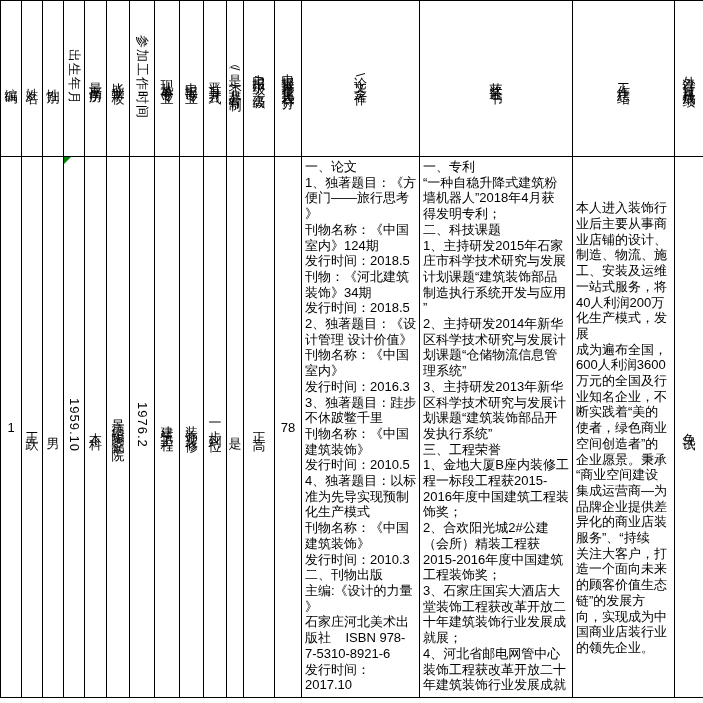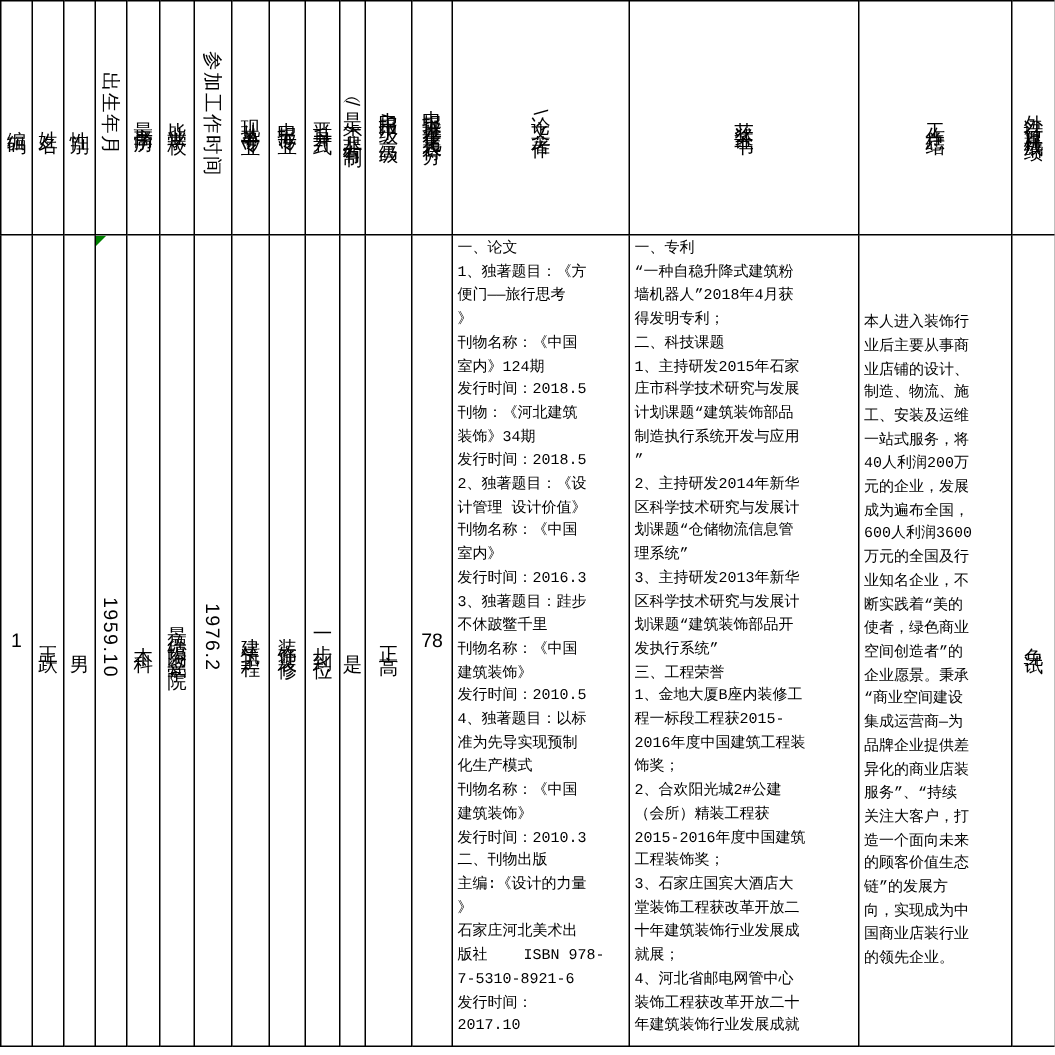--- a/index.html
+++ b/index.html
@@ -39,29 +39,28 @@
   .vh { letter-spacing: 3px; }           
   .side { text-orientation: sideways; letter-spacing: 1px; } 
 
   .hz { font-size: 13px; }               
 
   td.top { vertical-align: top; text-align: left; }
   td.mid { vertical-align: middle; text-align: left; }
   td.rel { position: relative; }
 
   .block {
-    font-size: 10px;
+    font-size: 13px;
     line-height: 15.7px;
     white-space: pre-wrap;
     word-break: break-all;
     text-align: left;
     padding: 2px 2px 0 3px;
     max-height: 539px;
     overflow: hidden;
-    font-family: Liberation Mono, monospace;
   }
   .tri {
     position: absolute;
     top: 0; left: 0;
     width: 7px; height: 7px;
     clip-path: polygon(0 0, 100% 0, 0 100%);
   }
 </style>
 </head>
 <body>
@@ -196,21 +195,21 @@
 年建筑装饰行业发展成就</div>
         </td>
       <td class="mid">
           <div class="block">本人进入装饰行
 业后主要从事商
 业店铺的设计、
 制造、物流、施
 工、安装及运维
 一站式服务，将
 40人利润200万
-元的企业，发展
+化生产模式，发展
 成为遍布全国，
 600人利润3600
 万元的全国及行
 业知名企业，不
 断实践着“美的
 使者，绿色商业
 空间创造者”的
 企业愿景。秉承
 “商业空间建设
 集成运营商—为

